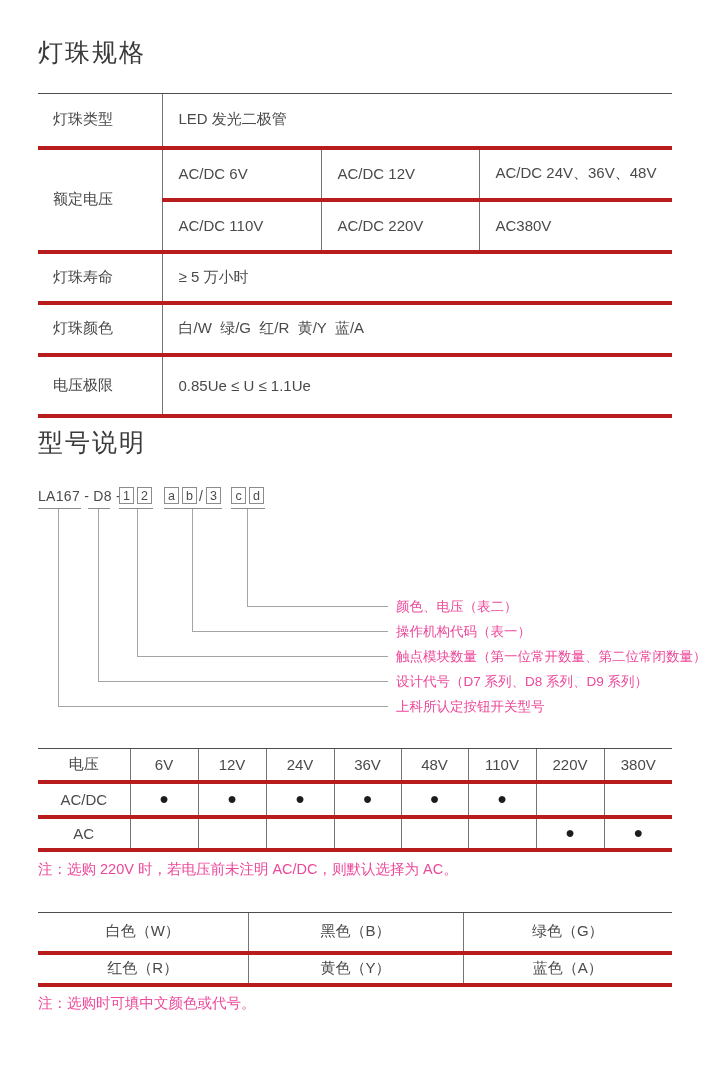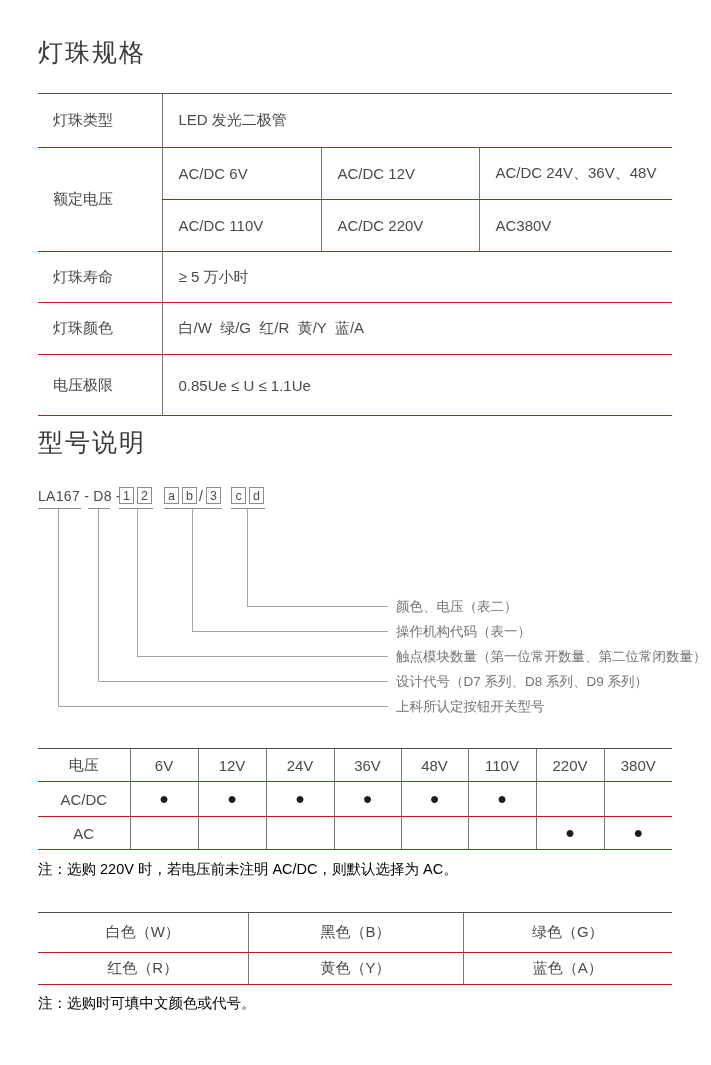--- a/index.html
+++ b/index.html
@@ -9,44 +9,44 @@
     font-family:"Liberation Sans","DejaVu Sans",sans-serif; color:#424242; overflow:hidden;
   }
   .sec-title {
     position:absolute; left:38px; font-size:25px; font-weight:500;
     color:#3a3a3a; letter-spacing:2px; line-height:28px;
   }
   
   table.sheet { position:absolute; border-collapse:collapse; table-layout:fixed; }
   table.sheet td {
     font-size:15px; color:#4a4a4a; padding:0; vertical-align:middle;
-    border-top:1px solid #4d4d4d; border-bottom:1px solid #b91c1c;
+    border-top:1px solid #4d4d4d; border-bottom:4px solid #b91c1c;
     white-space:pre-wrap; overflow:hidden;
   }
   table.sheet td.c { border-left:1px solid #757575; }
   .t1 td.lab { padding-left:15px; }
   .t1 td.c  { padding-left:16px; }
   
   .t2 td { text-align:center; }
   .t2 td.dotcell { font-size:16px; color:#1c1c1c; line-height:1; }
   
   .t3 td { text-align:center; font-size:17px; color:#464646; }
-  .note { position:absolute; left:38px; font-size:14.5px; color:#000000; }
+  .note { position:absolute; left:38px; font-size:14.5px; color:#ec4899; }
   .tbl-caption { position:absolute; left:38px; width:634px; text-align:right; font-size:13px; color:#4a4a4a; }
   
   .model-prefix { position:absolute; left:38px; top:488px; font-size:14px; letter-spacing:0.3px; color:#4a4a4a; }
   .code-box {
     position:absolute; top:487px; width:15px; height:17px; line-height:16px;
     border:1px solid #8c8c8c; font-size:12.5px; text-align:center; color:#4a4a4a;
   }
   .code-slash { position:absolute; top:488px; font-size:14px; color:#4a4a4a; }
   .ul { position:absolute; top:508px; height:1px; background:#8c8c8c; }
   .cl-v { position:absolute; width:1px; background:#a4a4a4; top:509px; }
   .cl-h { position:absolute; height:1px; background:#a4a4a4; }
-  .callout-label { position:absolute; left:396px; font-size:13.5px; line-height:16px; color:#737373; white-space:pre; }
+  .callout-label { position:absolute; left:396px; font-size:13.5px; line-height:16px; color:#ec4899; white-space:pre; }
 </style>
 </head>
 <body>
 
 <div class="page">
 
   <div class="sec-title" style="top:38px;">灯珠规格</div>
 
   <table class="sheet t1" style="left:38px; top:93px; width:634px;">
     <colgroup>

